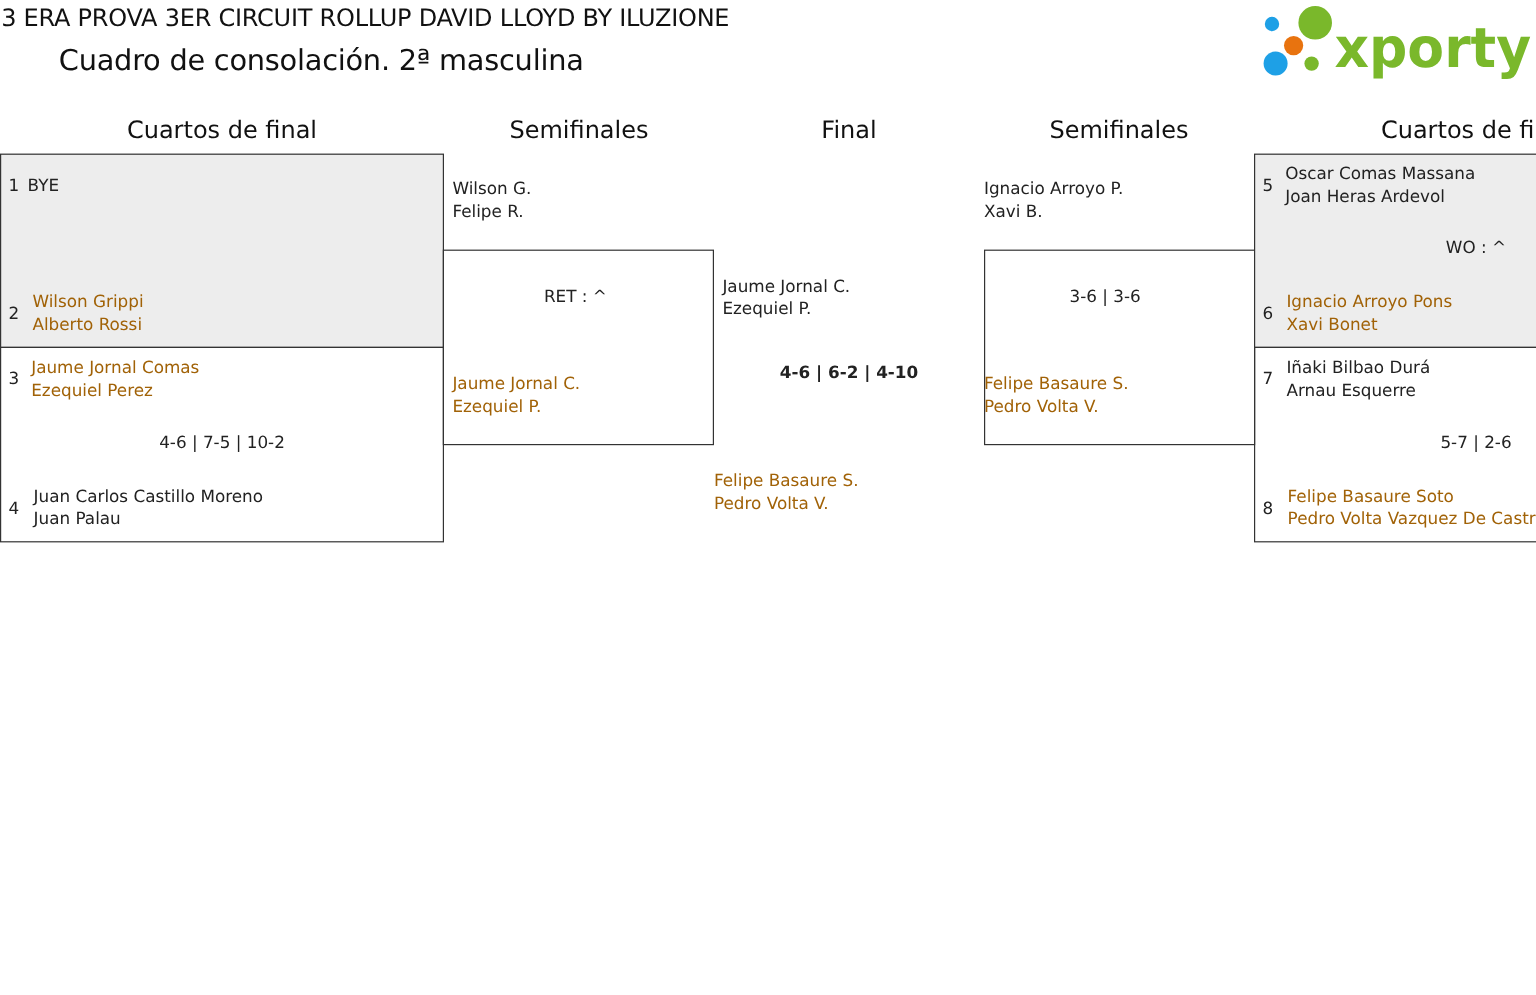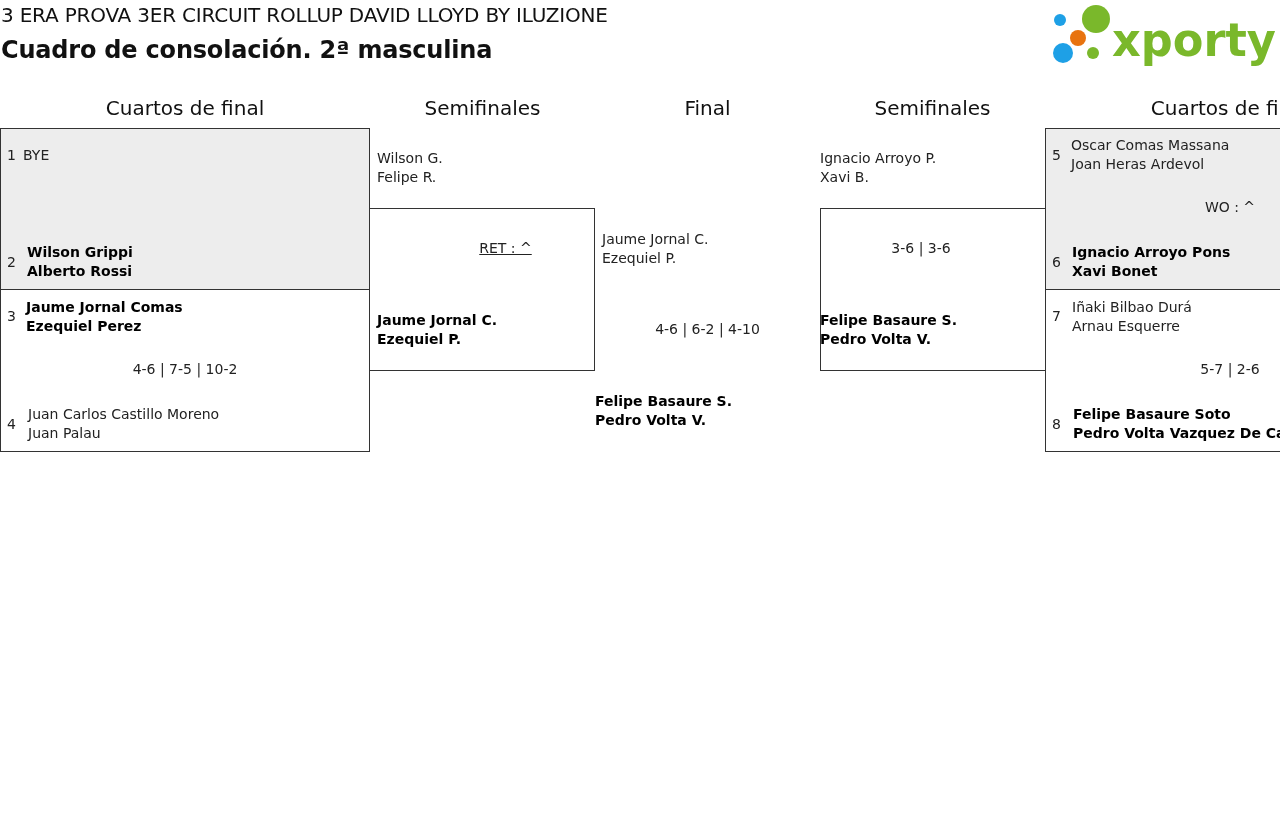--- a/index.html
+++ b/index.html
@@ -1,26 +1,26 @@
 <!DOCTYPE html>
 <html><head>
 <meta charset="utf-8">
 <style>
   * { box-sizing: border-box; margin: 0; padding: 0; }
   html, body { width: 1280px; height: 829px; overflow: hidden; background: #ffffff; }
   body { font-family: "DejaVu Sans", "Liberation Sans", sans-serif; color: #111; position: relative; }
   .title1 { position: absolute; left: 1px; top: 3px; font-size: 20px; font-weight: 500; letter-spacing: -0.2px; white-space: nowrap; color: #111; }
-  .title2 { position: absolute; left: 1px; top: 36px; font-size: 24px; font-weight: 700; letter-spacing: -0.2px; white-space: nowrap; color: #111; }
+  .title2 { position: absolute; left: 1px; top: 36px; font-size: 24px; font-weight: 400; letter-spacing: -0.2px; white-space: nowrap; color: #111; padding-left: 48px; }
   .logo { position: absolute; left: 1050px; top: 4px; width: 228px; height: 62px; }
   .round-hdr { position: absolute; top: 96px; font-size: 20px; font-weight: 500; text-align: center; white-space: nowrap; color: #111; }
   .box { position: absolute; border: 1px solid #333; }
   .gray { background: #ededed; }
   .seed { position: absolute; font-size: 14px; color: #222; }
   .names { position: absolute; font-size: 14px; line-height: 19px; white-space: nowrap; color: #222; }
-  .names.win { font-weight: 700; color: #000000; }
+  .names.win { font-weight: 400; color: #a16207; }
   .score { position: absolute; font-size: 14px; white-space: nowrap; color: #222; text-align: center; }
   .right { text-align: left; }
 </style>
 </head>
 <body>
 
 <div class="title1">3 ERA PROVA 3ER CIRCUIT ROLLUP DAVID LLOYD BY ILUZIONE</div>
 <div class="title2">Cuadro de consolación. 2ª masculina</div>
 
 <svg class="logo" viewBox="0 0 228 62">
@@ -61,31 +61,31 @@
 <div class="names" style="left:28px;top:405px;">
   <div>Juan Carlos Castillo Moreno</div>
   <div>Juan Palau</div>
 </div>
 
 <div class="box" style="left:369px;top:208px;width:226px;height:163px;"></div>
 <div class="names" style="left:377px;top:149px;">
   <div>Wilson G.</div>
   <div>Felipe R.</div>
 </div>
-<div class="score" style="left:387px;width:237px;top:240px;text-decoration:underline;">RET : ^</div>
+<div class="score" style="left:361px;width:237px;top:240px;">RET : ^</div>
 <div class="names win" style="left:377px;top:311px;">
   <div>Jaume Jornal C.</div>
   <div>Ezequiel P.</div>
 </div>
 
 <div class="names" style="left:602px;top:230px;">
   <div>Jaume Jornal C.</div>
   <div>Ezequiel P.</div>
 </div>
-<div class="score" style="left:595px;width:225px;top:321px;">4-6 | 6-2 | 4-10</div>
+<div class="score" style="left:595px;width:225px;top:303px;font-weight:bold;">4-6 | 6-2 | 4-10</div>
 <div class="names win right" style="left:595px;width:219px;top:392px;">
   <div>Felipe Basaure S.</div>
   <div>Pedro Volta V.</div>
 </div>
 
 <div class="box" style="left:820px;top:208px;width:226px;height:163px;"></div>
 <div class="names right" style="left:820px;width:218px;top:149px;">
   <div>Ignacio Arroyo P.</div>
   <div>Xavi B.</div>
 </div>

